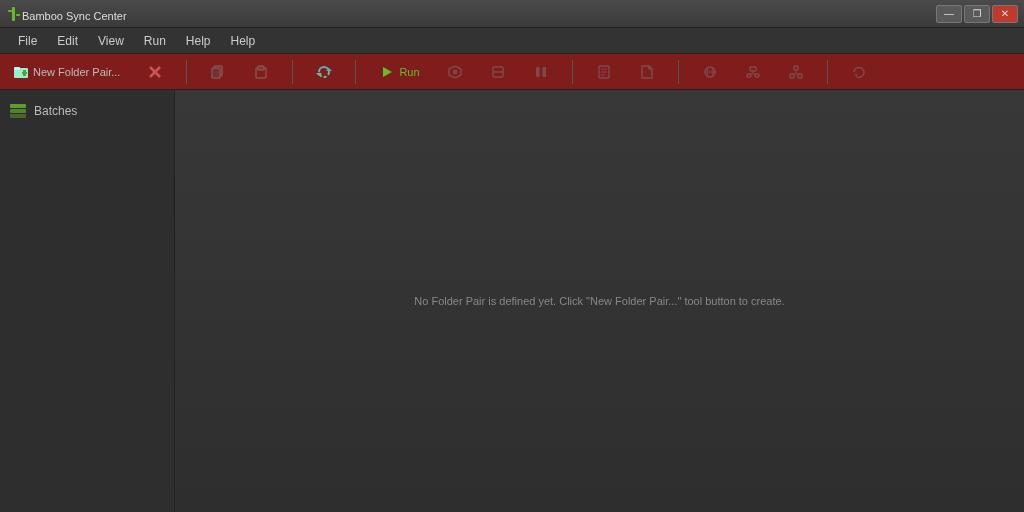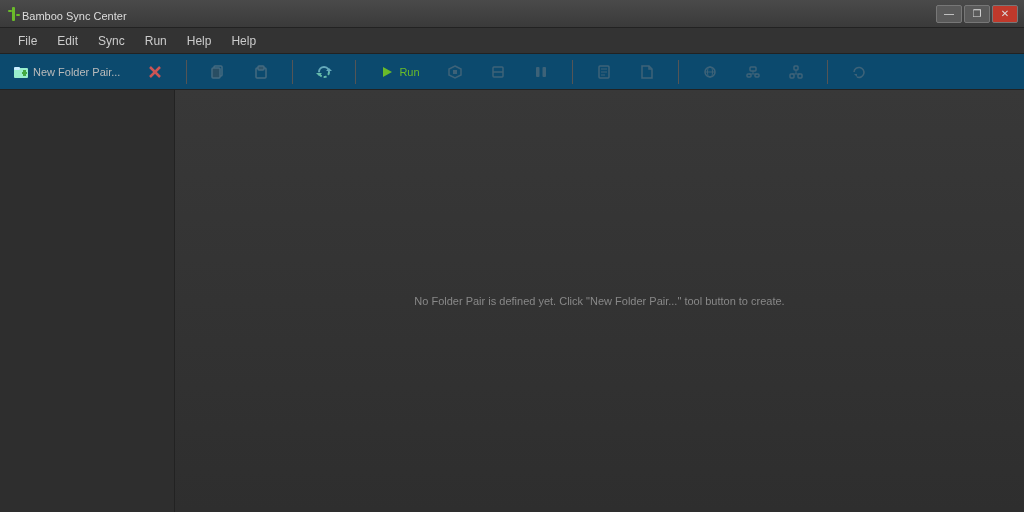--- a/index.html
+++ b/index.html
@@ -68,21 +68,21 @@
       padding: 3px 10px;
       cursor: pointer;
       border-radius: 2px;
       color: #ccc;
       font-size: 12px;
     }
 
     
     #toolbar {
       height: 36px;
-      background: #0c4a6e;
+      background: #7f1d1d;
       display: flex;
       align-items: center;
       padding: 0 6px;
       gap: 13px;
       border-bottom: 1px solid #222;
     }
     .toolbar-btn {
       height: 28px;
       padding: 0 6px;
       background: transparent;
@@ -193,21 +193,21 @@
   <div id="window-controls">
     <div class="win-btn">—</div>
     <div class="win-btn">❐</div>
     <div class="win-btn close">✕</div>
   </div>
 </div>
 
 <div id="menu-bar">
 <div class="menu-item">File</div>
     <div class="menu-item">Edit</div>
-    <div class="menu-item">Sync</div>
+    <div class="menu-item">View</div>
     <div class="menu-item">Run</div>
     <div class="menu-item">Help</div>
     <div class="menu-item">Help</div>
   </div>
 
 <div id="toolbar">
 
   <div class="toolbar-btn">
     <div class="toolbar-icon">
       <svg width="16" height="16" viewBox="0 0 16 16">
@@ -365,20 +365,30 @@
         <polygon points="2,9 5,12 5,9" fill="#888"></polygon>
       </svg>
     </div>
   </div>
 </div>
 
 <div id="main">
 
   <div id="sidebar">
     <div id="sidebar-nav">
+      <div class="sidebar-item">
+        <div class="sidebar-item-icon">
+          <svg width="16" height="14" viewBox="0 0 16 14">
+            <rect x="0" y="0" width="16" height="4" rx="1" fill="#6abb2a" opacity="0.8"></rect>
+            <rect x="0" y="5" width="16" height="4" rx="1" fill="#6abb2a" opacity="0.6"></rect>
+            <rect x="0" y="10" width="16" height="4" rx="1" fill="#6abb2a" opacity="0.4"></rect>
+          </svg>
+        </div>
+        <span>Batches</span>
+      </div>
     </div>
 
   </div>
 
   <div id="content">
     <span>No Folder Pair is defined yet.  Click "New Folder Pair..." tool button to create.</span>
   </div>
 </div>
 
 </body></html>

